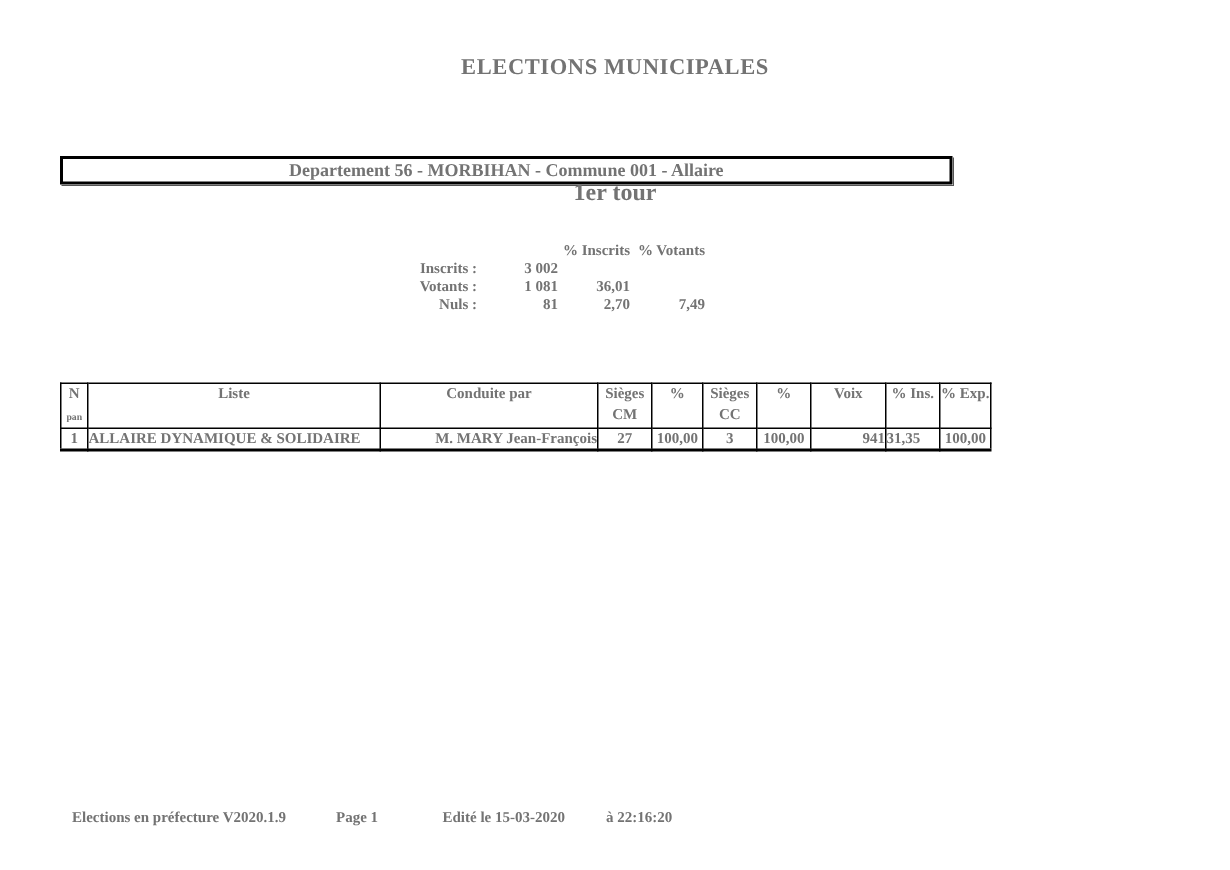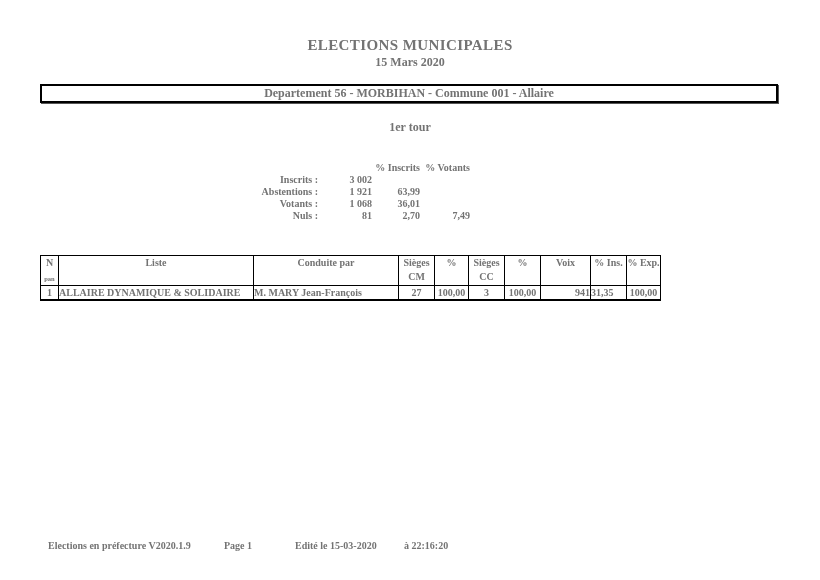--- a/index.html
+++ b/index.html
@@ -8,26 +8,26 @@
     width:820px;height:580px;
     background:#ffffff;
     font-family:"Liberation Serif","DejaVu Serif",serif;
     color:#737373;
     overflow:hidden;
   }
   .centered{position:absolute;left:0;width:100%;text-align:center;}
   .doc-title{top:37px;font-size:15px;font-weight:bold;letter-spacing:0.4px;}
   .doc-date{top:55px;font-size:12px;font-weight:bold;}
   .dept-box{
-    position:absolute;left:40px;top:84px;width:738px;height:19px;
+    position:absolute;left:40px;top:104px;width:595px;height:19px;
     box-sizing:border-box;border:2px solid #000;
     box-shadow:1px 1px 0 #555;
     text-align:center;font-size:12px;font-weight:bold;line-height:15px;
   }
-  .sub1{top:120px;font-size:12px;font-weight:bold;}
+  .sub1{top:120px;font-size:16px;font-weight:bold;}
   .sub2{top:132px;font-size:10px;font-weight:bold;}
 
   table{border-collapse:collapse;table-layout:fixed;}
   .stats{
     position:absolute;left:208px;top:162px;width:262px;
     font-size:10px;font-weight:bold;
   }
   .stats td{
     height:12px;line-height:12px;padding:0;margin:17px;
     text-align:right;white-space:nowrap;overflow:visible;
@@ -46,42 +46,41 @@
     height:28px;vertical-align:top;text-align:center;
     font-weight:bold;padding-top:1px;
   }
   .results .two-line{
     display:flex;flex-direction:column;justify-content:space-between;
     align-items:center;height:26px;
   }
   .results .small-sub{font-size:6.5px;line-height:8px;}
   .results td{height:13px;}
   .al{text-align:left;padding-left:3px;}
-  .al2{text-align:left;padding-left:5px;}
+  .al2{text-align:right;padding-left:5px;}
   .ac{text-align:center;}
   .ar{text-align:right;padding-right:8px;}
   .aln{text-align:left;padding-left:2px;}
 
   .footer{
     position:absolute;top:540px;left:0;width:100%;height:14px;
     font-size:10px;font-weight:bold;
   }
   .footer span{position:absolute;white-space:nowrap;}
   .f-app{left:48px;}
   .f-page{left:224px;}
   .f-edited{left:295px;}
   .f-time{left:404px;}
 </style>
 </head>
 <body>
 
 <div class="page">
 
   <div class="centered doc-title">ELECTIONS MUNICIPALES</div>
-  <div class="centered doc-date">15 Mars 2020</div>
 
   <div class="dept-box">
     <span>Departement 56 - MORBIHAN - Commune 001 - Allaire</span>
   </div>
 
   <div class="centered sub1">1er tour</div>
 
   <table class="stats">
     <colgroup>
       <col style="width:110px">
@@ -96,28 +95,22 @@
       <td>% Inscrits</td>
       <td>% Votants</td>
     </tr>
     <tr>
       <td>Inscrits :</td>
       <td>3 002</td>
       <td></td>
       <td></td>
     </tr>
     <tr>
-      <td>Abstentions :</td>
-      <td>1 921</td>
-      <td>63,99</td>
-      <td></td>
-    </tr>
-    <tr>
       <td>Votants :</td>
-      <td>1 068</td>
+      <td>1 081</td>
       <td>36,01</td>
       <td></td>
     </tr>
     <tr>
       <td>Nuls :</td>
       <td>81</td>
       <td>2,70</td>
       <td>7,49</td>
     </tr>
   </tbody>

